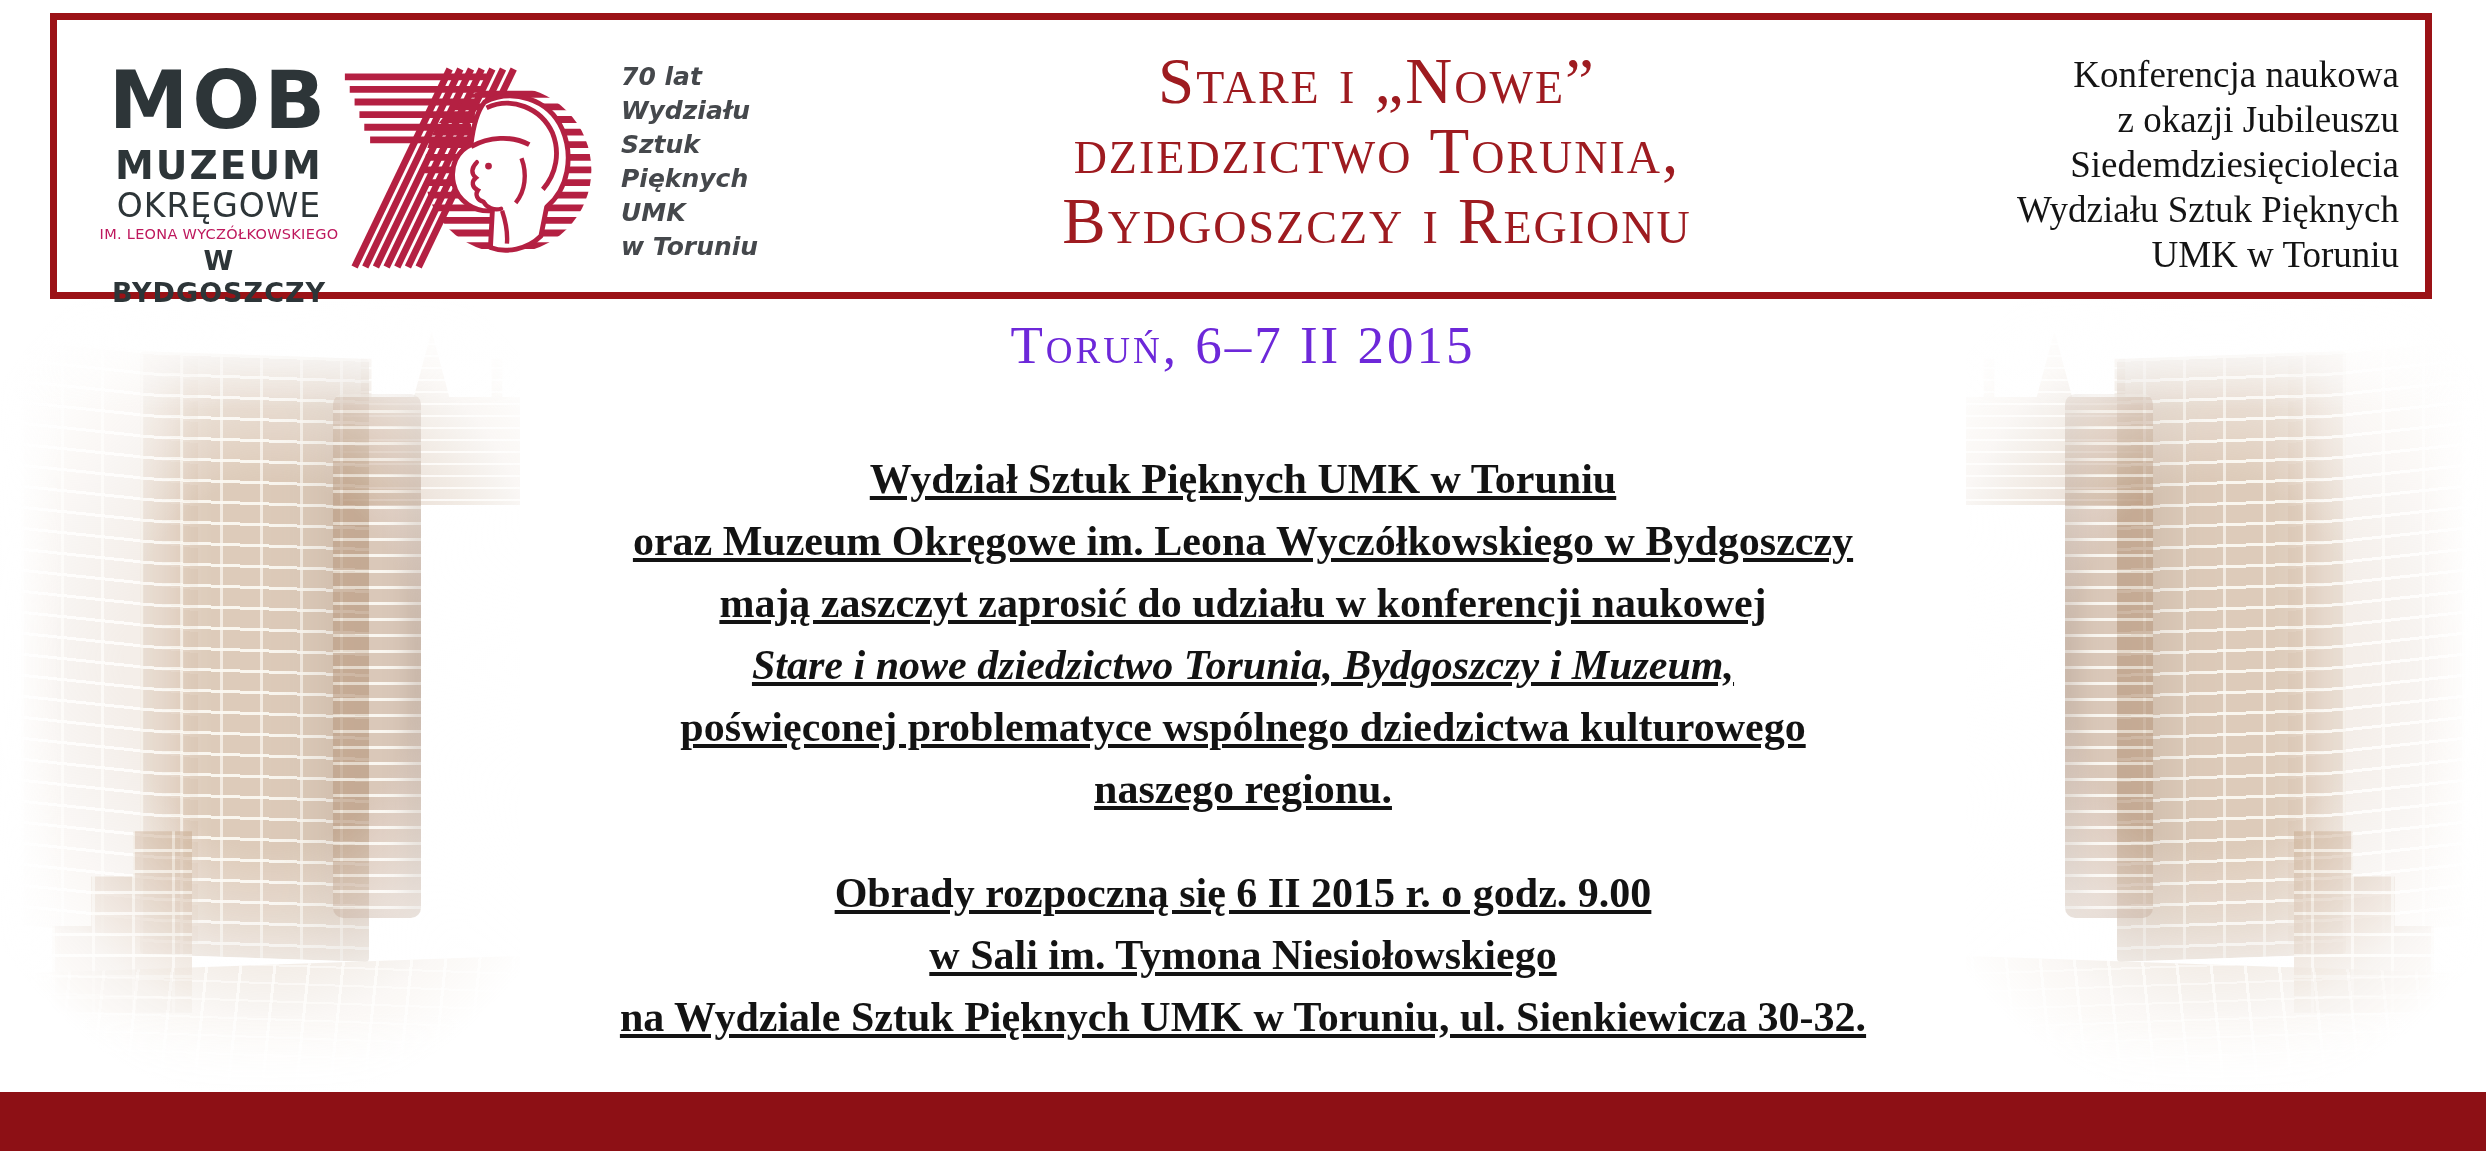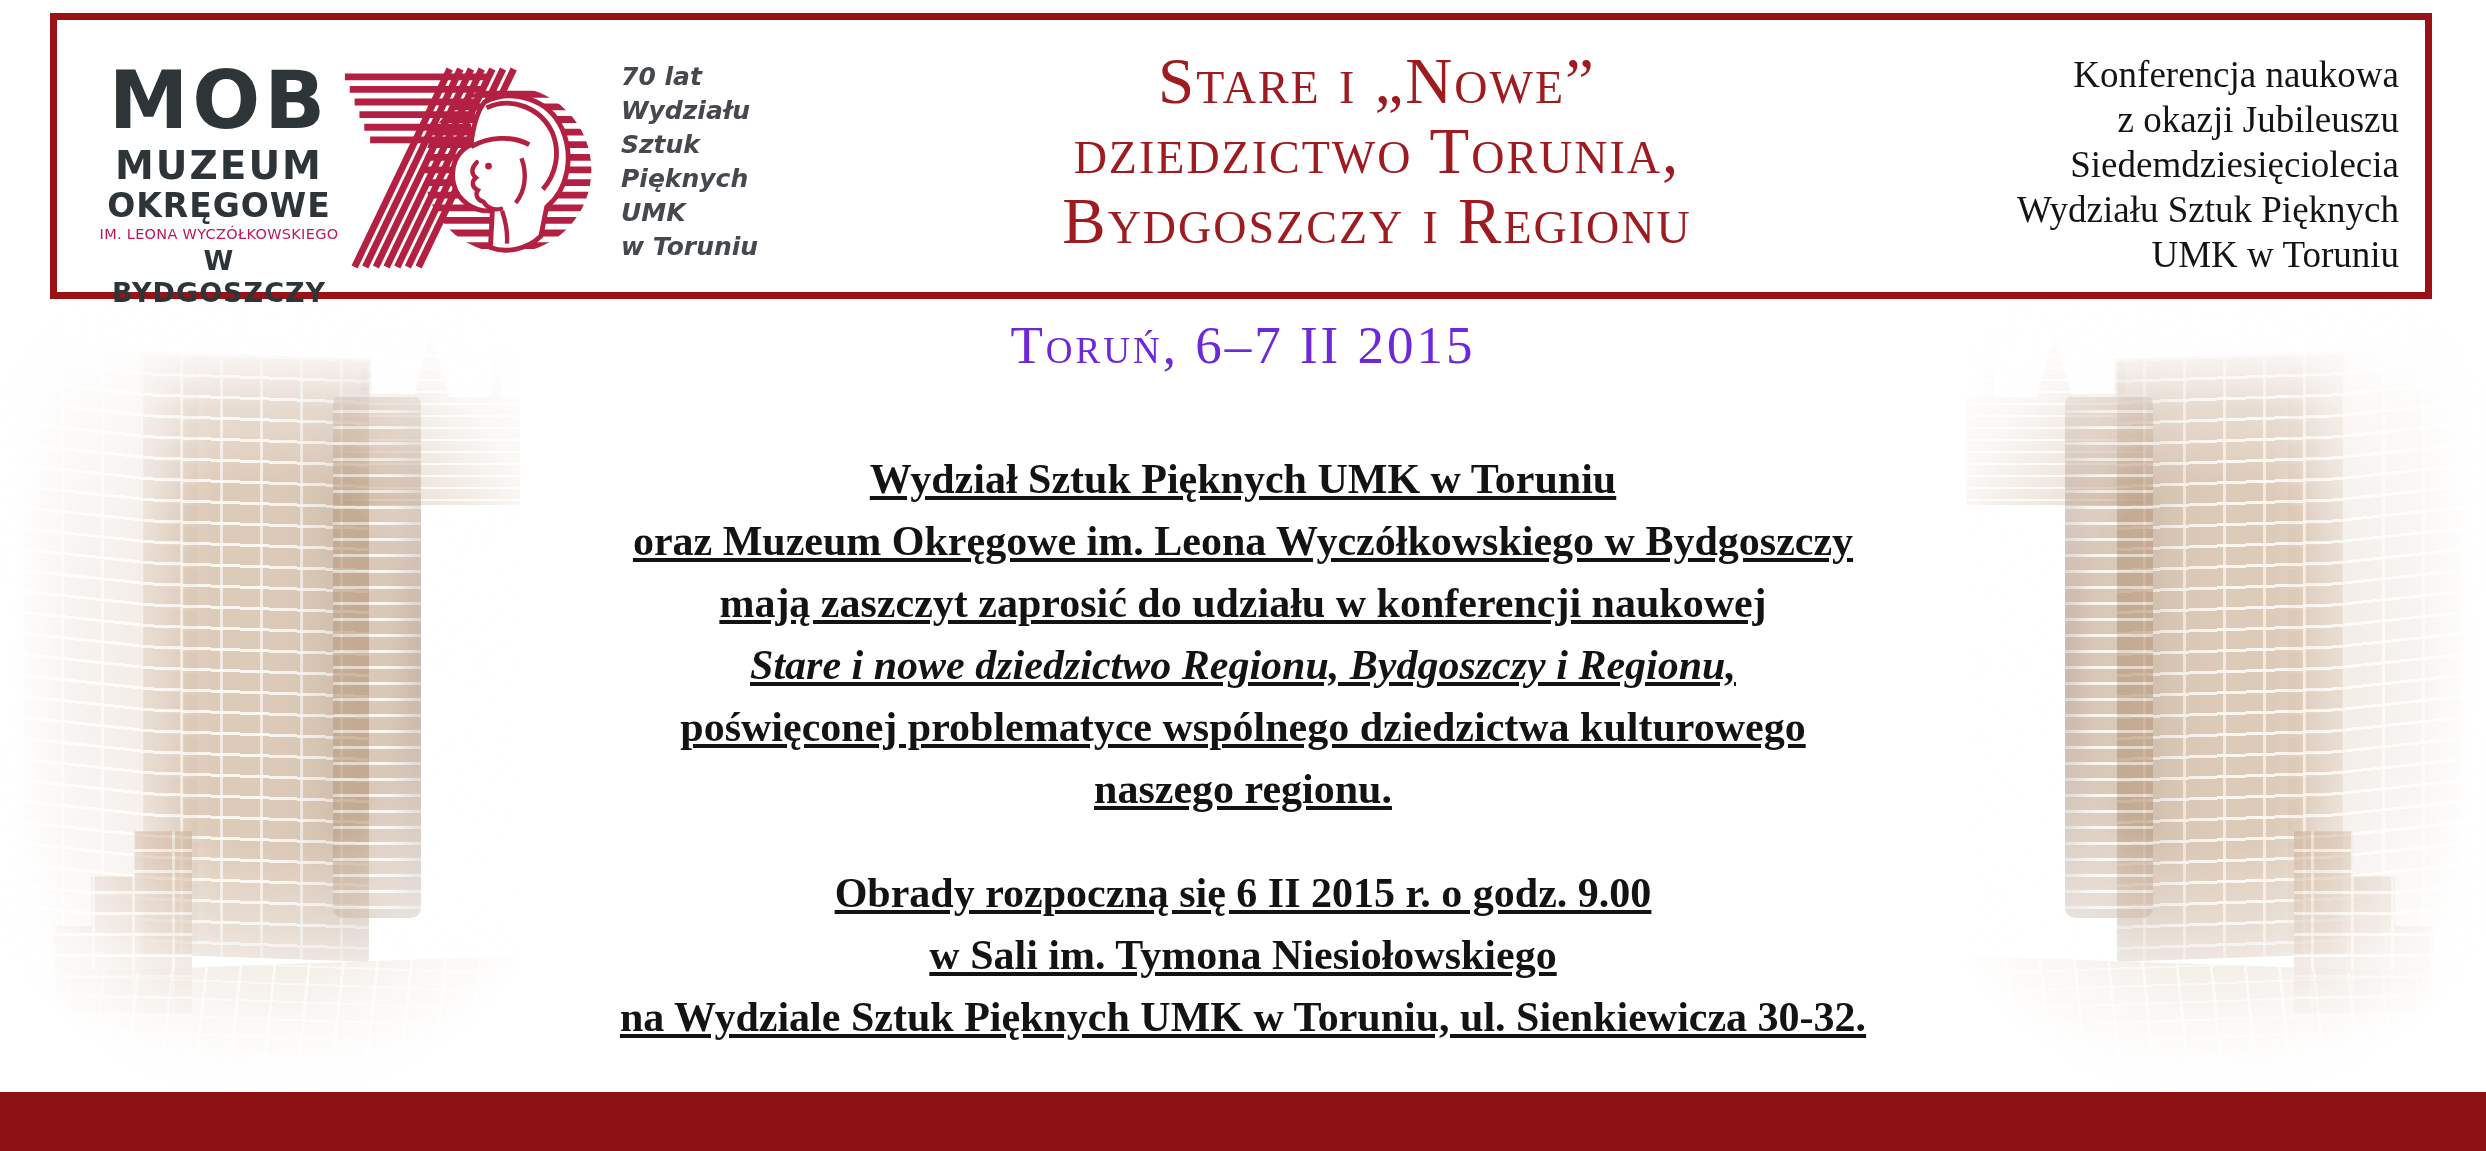--- a/index.html
+++ b/index.html
@@ -12,21 +12,21 @@
   .header-frame{
     position:absolute;left:50px;top:13px;width:2382px;height:286px;
     border:7px solid #9b1216;background:#ffffff;box-sizing:border-box;z-index:6;
   }
   .mob{
     position:absolute;left:42px;top:40px;width:240px;text-align:center;
     color:#2d3538;font-family:"DejaVu Sans",sans-serif;
   }
   .mob-acronym{font-size:80px;font-weight:700;line-height:82px;letter-spacing:4px;}
   .mob-muzeum{font-size:39px;font-weight:700;line-height:43px;letter-spacing:2px;margin-top:2px;}
-  .mob-okregowe{font-size:33px;font-weight:700;line-height:37px;letter-spacing:1px;}
+  .mob-okregowe{font-size:33px;font-weight:400;line-height:37px;letter-spacing:1px;}
   .mob-im{font-size:14.5px;font-weight:400;line-height:21px;letter-spacing:.3px;color:#be185d;}
   .mob-city{font-size:27px;font-weight:700;line-height:32px;letter-spacing:1px;}
 
   .athena{position:absolute;left:284px;top:44px;width:262px;height:208px;}
 
   .anniv{
     position:absolute;left:564px;top:40px;
     font-family:"DejaVu Sans",sans-serif;font-style:italic;font-weight:700;
     font-size:25px;line-height:34px;color:#45484c;
   }
@@ -220,21 +220,21 @@
     <div class="r-part r-steps brick"></div>
     <div class="r-part r-ground"></div>
     <div class="r-fade"></div>
   </div>
 
   <div class="invitation">
     <p class="para1">
       <span class="b-line" style="display:block">Wydział Sztuk Pięknych UMK w Toruniu</span>
       <span class="b-line" style="display:block">oraz Muzeum Okręgowe im. Leona Wyczółkowskiego w Bydgoszczy</span>
       <span class="b-line" style="display:block">mają zaszczyt zaprosić do udziału w konferencji naukowej</span>
-      <span class="b-line italic" style="display:block">Stare i nowe dziedzictwo Regionu, Bydgoszczy i Regionu,</span>
+      <span class="b-line italic" style="display:block">Stare i nowe dziedzictwo Torunia, Bydgoszczy i Muzeum,</span>
       <span class="b-line" style="display:block">poświęconej problematyce wspólnego dziedzictwa kulturowego</span>
       <span class="b-line" style="display:block">naszego regionu.</span>
     </p>
     <p class="para2">
       <span class="b-line" style="display:block">Obrady rozpoczną się 6 II 2015 r. o godz. 9.00</span>
       <span class="b-line" style="display:block">w Sali im. Tymona Niesiołowskiego</span>
       <span class="b-line" style="display:block">na Wydziale Sztuk Pięknych UMK w Toruniu, ul. Sienkiewicza 30-32.</span>
     </p>
   </div>
 

